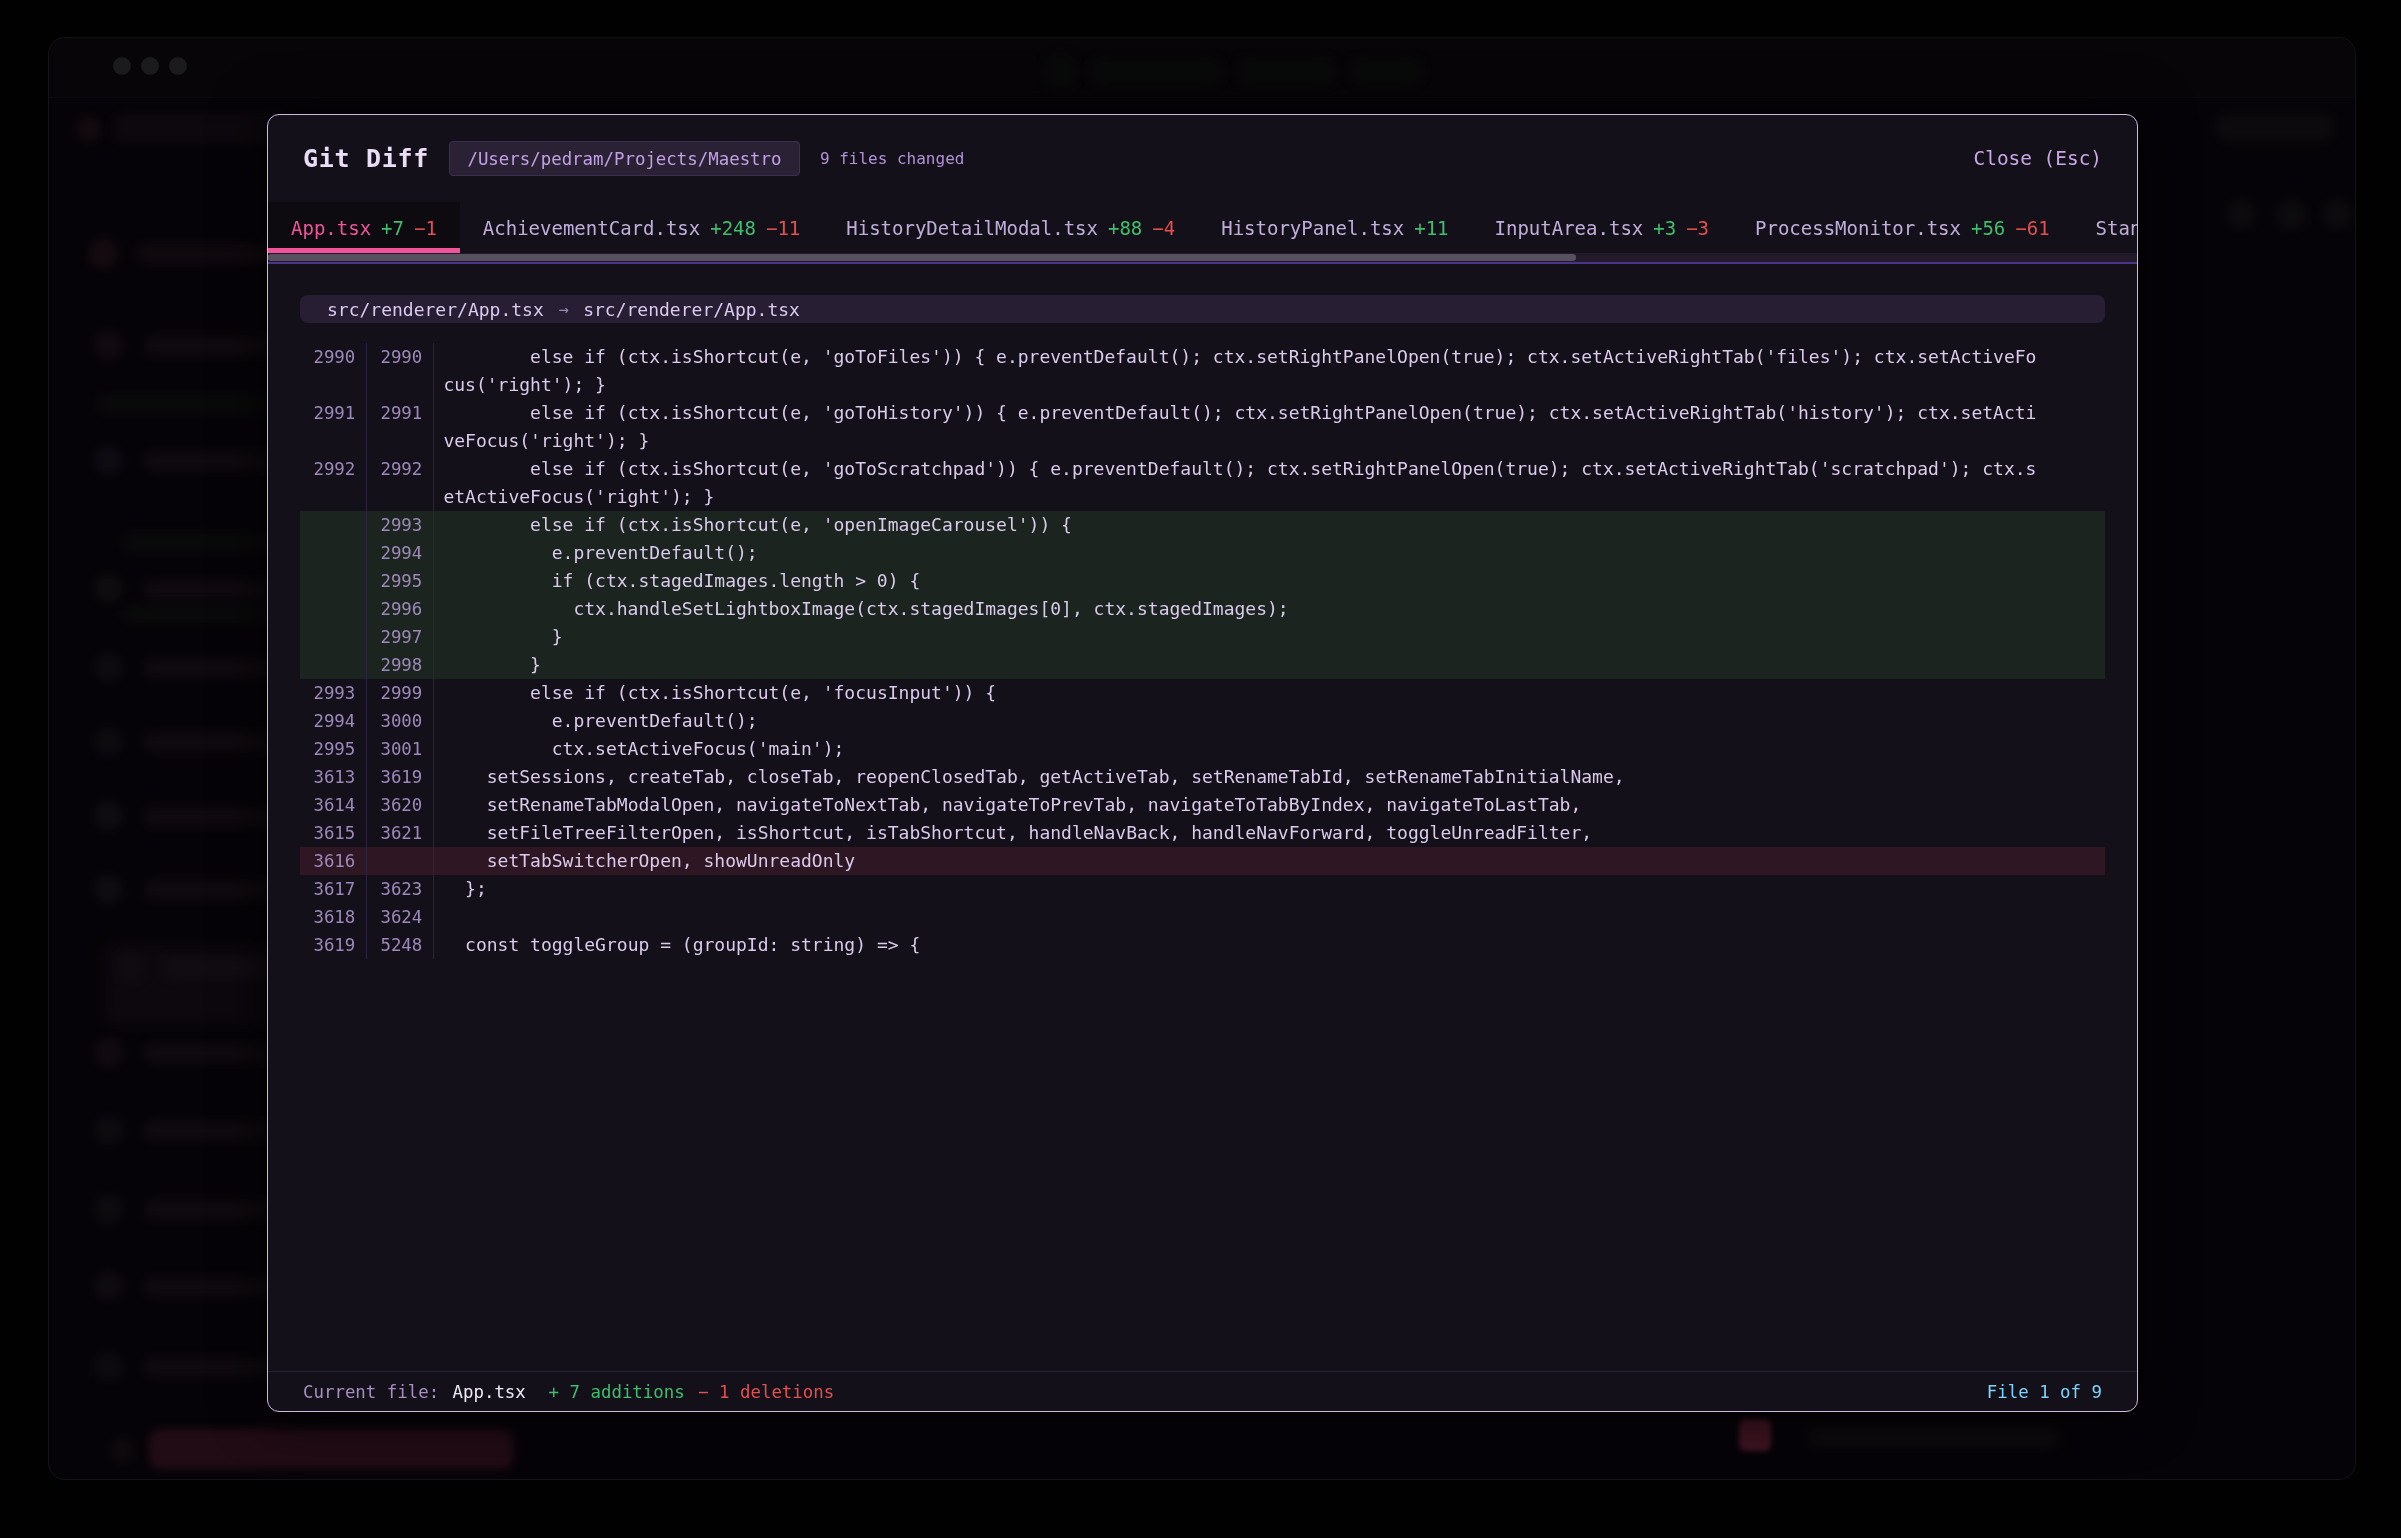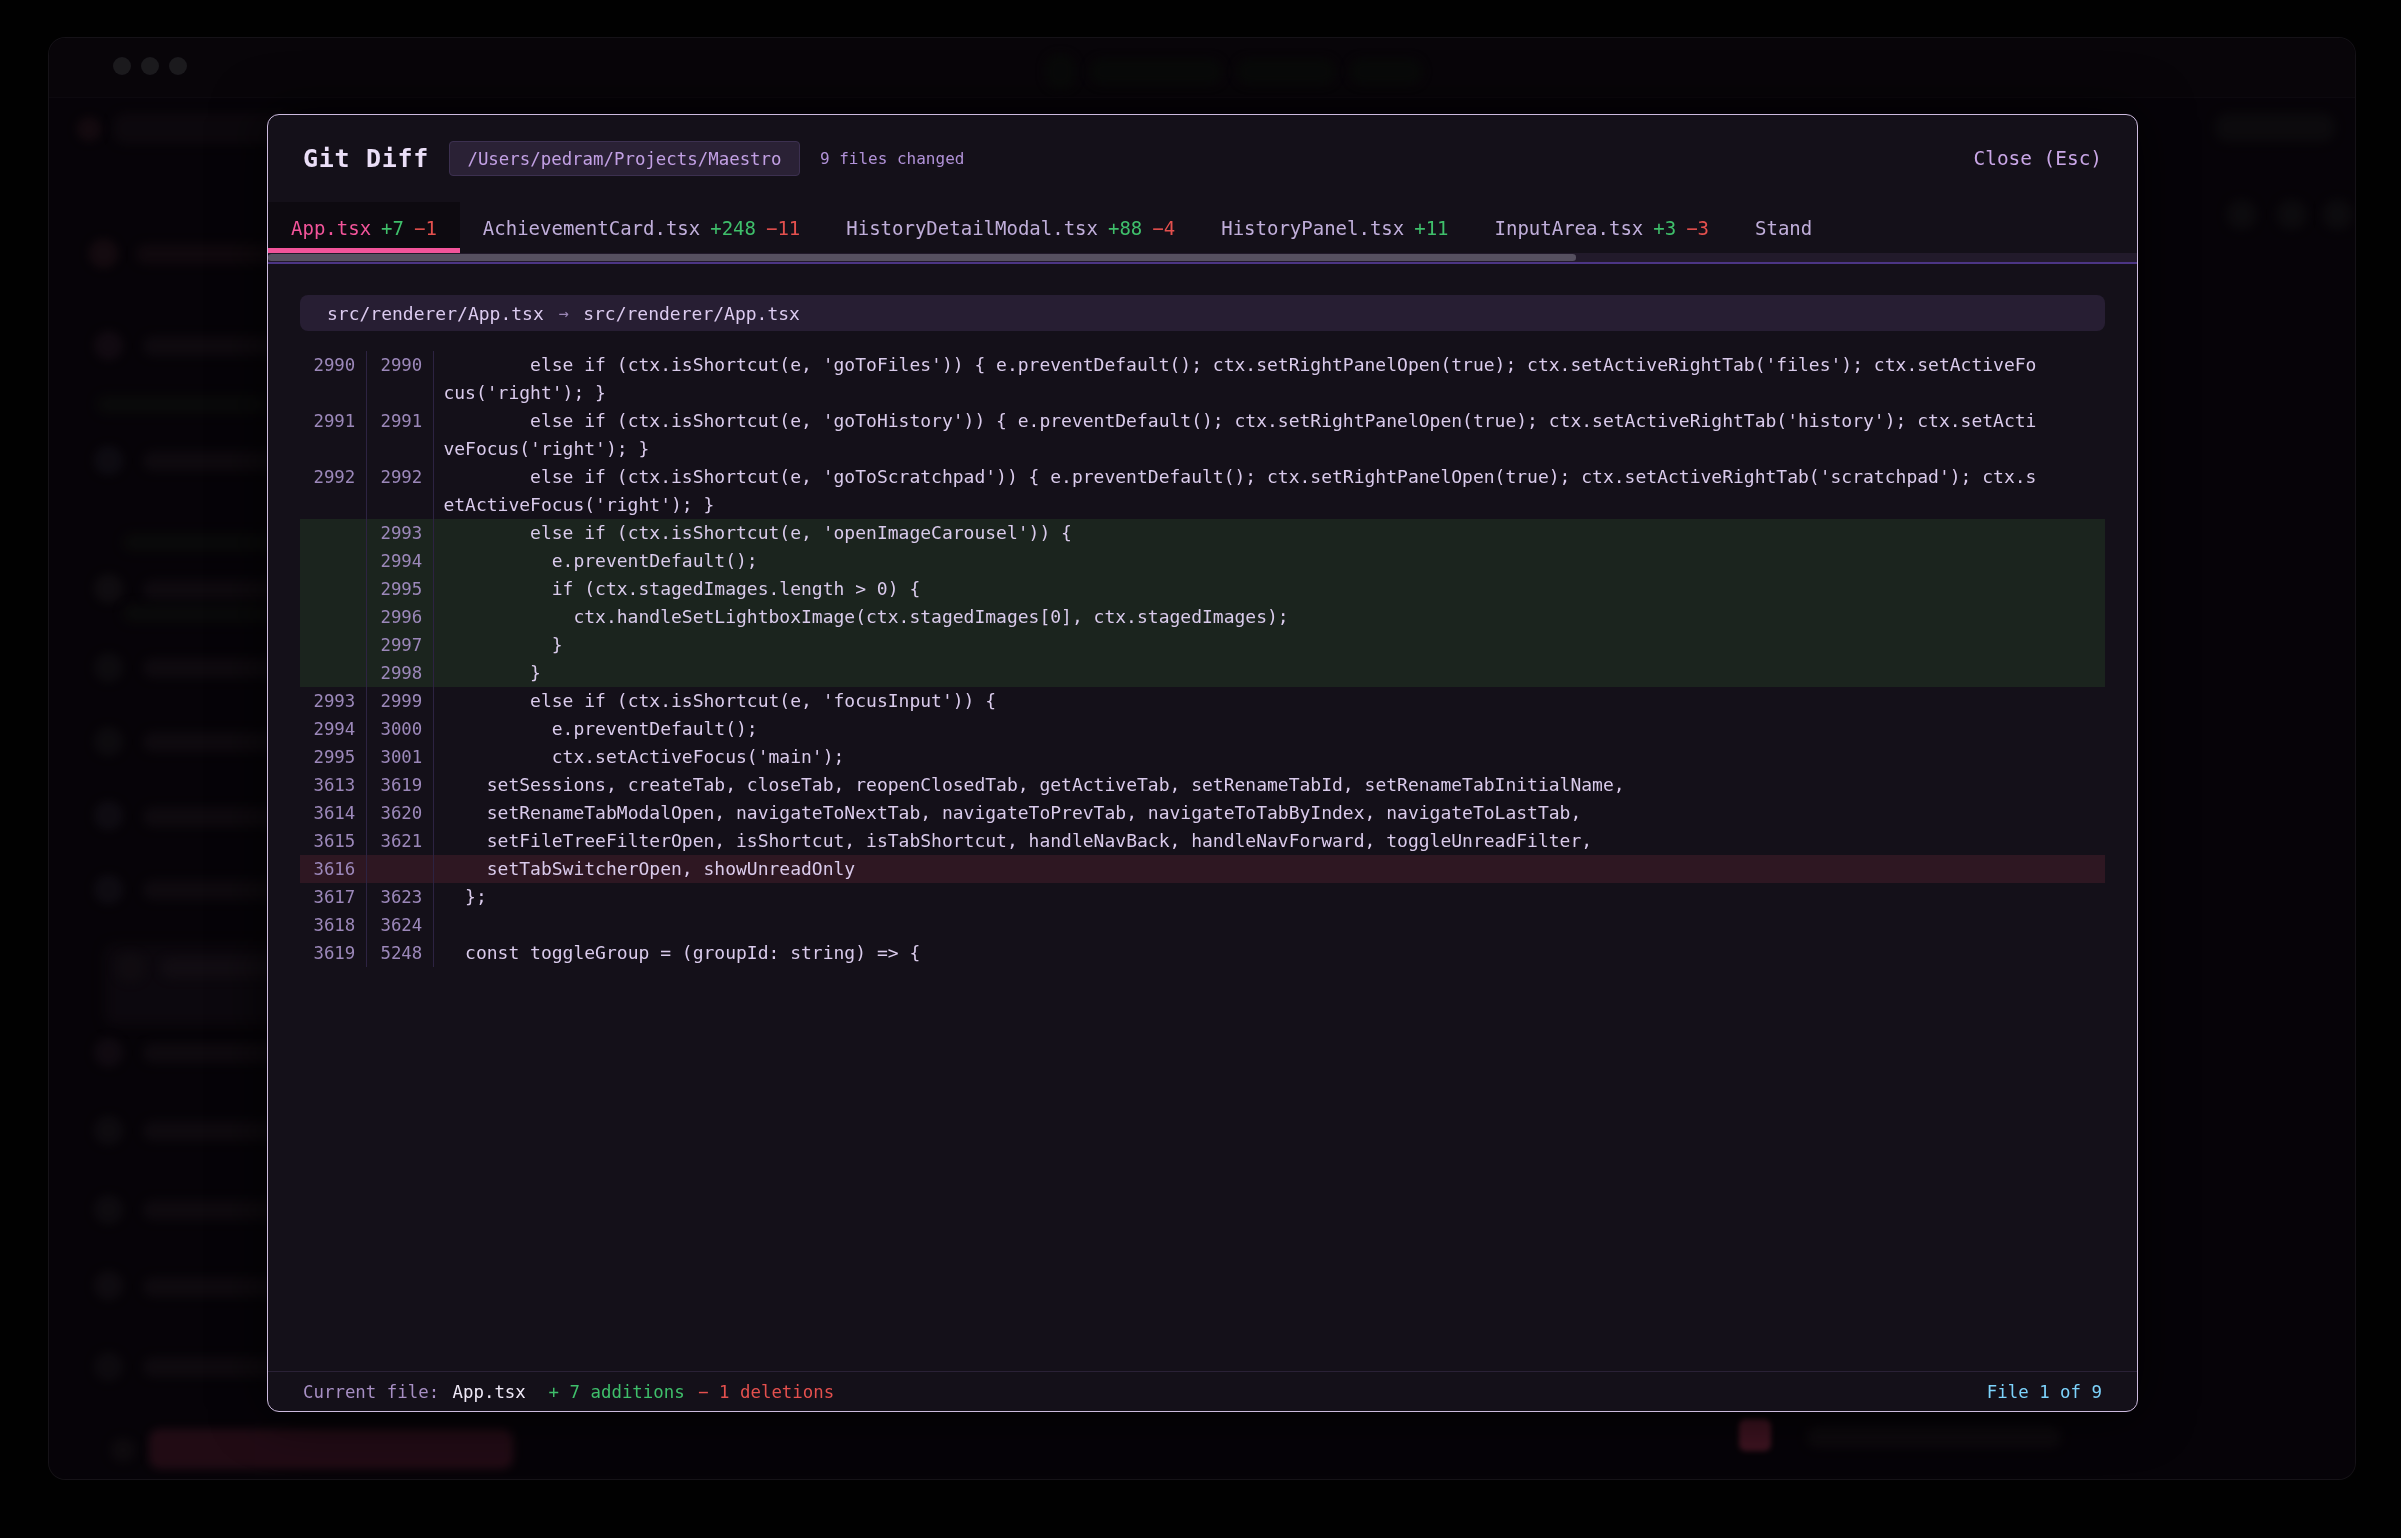--- a/index.html
+++ b/index.html
@@ -50,21 +50,21 @@
   .tabbar-wrap{flex:none;border-bottom:2.7px solid #4c3585;}
   .tabbar{display:flex;height:51px;overflow:hidden;white-space:nowrap;}
   .tab{position:relative;display:flex;align-items:center;gap:10px;padding:0 23px;
     font-size:19px;color:var(--lavender);cursor:pointer;flex:none;}
   .tab .add{color:var(--green);} .tab .del{color:var(--red);}
   .tab.active{color:var(--pink);background:rgba(8,5,10,0.55);}
   .tab.active::after{content:"";position:absolute;left:0;right:0;bottom:0;height:4.7px;background:var(--pink);}
   .hscroll{height:9.4px;background:#221a2b;position:relative;}
   .hscroll-thumb{position:absolute;left:0;top:1.3px;height:6.7px;width:70%;background:#565060;border-radius:3.3px;}
 
-  .path-bar{flex:none;margin:31px 32px 0;height:36px;background:#271e33;border-radius:8px;
+  .path-bar{flex:none;margin:31px 32px 0;height:28px;background:#271e33;border-radius:8px;
     display:flex;align-items:center;padding:0 27px;font-size:18px;color:#dccbf0;}
   .path-arrow{color:#9b87b6;margin:0 14.7px;font-size:16.7px;}
 
   .diff-area{flex:1;margin:20px 32px 0;overflow:hidden;}
   .diff-row{display:grid;grid-template-columns:67px 67px 1fr;align-items:start;min-height:28px;}
   .diff-row .num{font-size:17.4px;line-height:28px;color:var(--num);text-align:right;
     padding-right:10.7px;border-right:1.3px solid var(--divider);align-self:stretch;}
   .diff-row .code{font-size:18px;line-height:28px;color:var(--code);
     padding:0 59px 0 9.4px;white-space:pre-wrap;word-break:break-all;min-height:28px;}
   .diff-row.added{background:var(--added-bg);}
@@ -172,20 +172,25 @@
     <span>HistoryPanel.tsx</span>
     <span class="add">+11</span>
 
   </div>
           <div class="tab">
     <span>InputArea.tsx</span>
     <span class="add">+3</span>
     <span class="del">−3</span>
   </div>
           <div class="tab">
+    <span>ProcessMonitor.tsx</span>
+    <span class="add">+56</span>
+    <span class="del">−61</span>
+  </div>
+          <div class="tab">
     <span>Stand</span>
 
   </div>
         </div>
       <div class="hscroll">
         <div class="hscroll-thumb"></div>
       </div>
     </div>
 
     <div class="path-bar">

